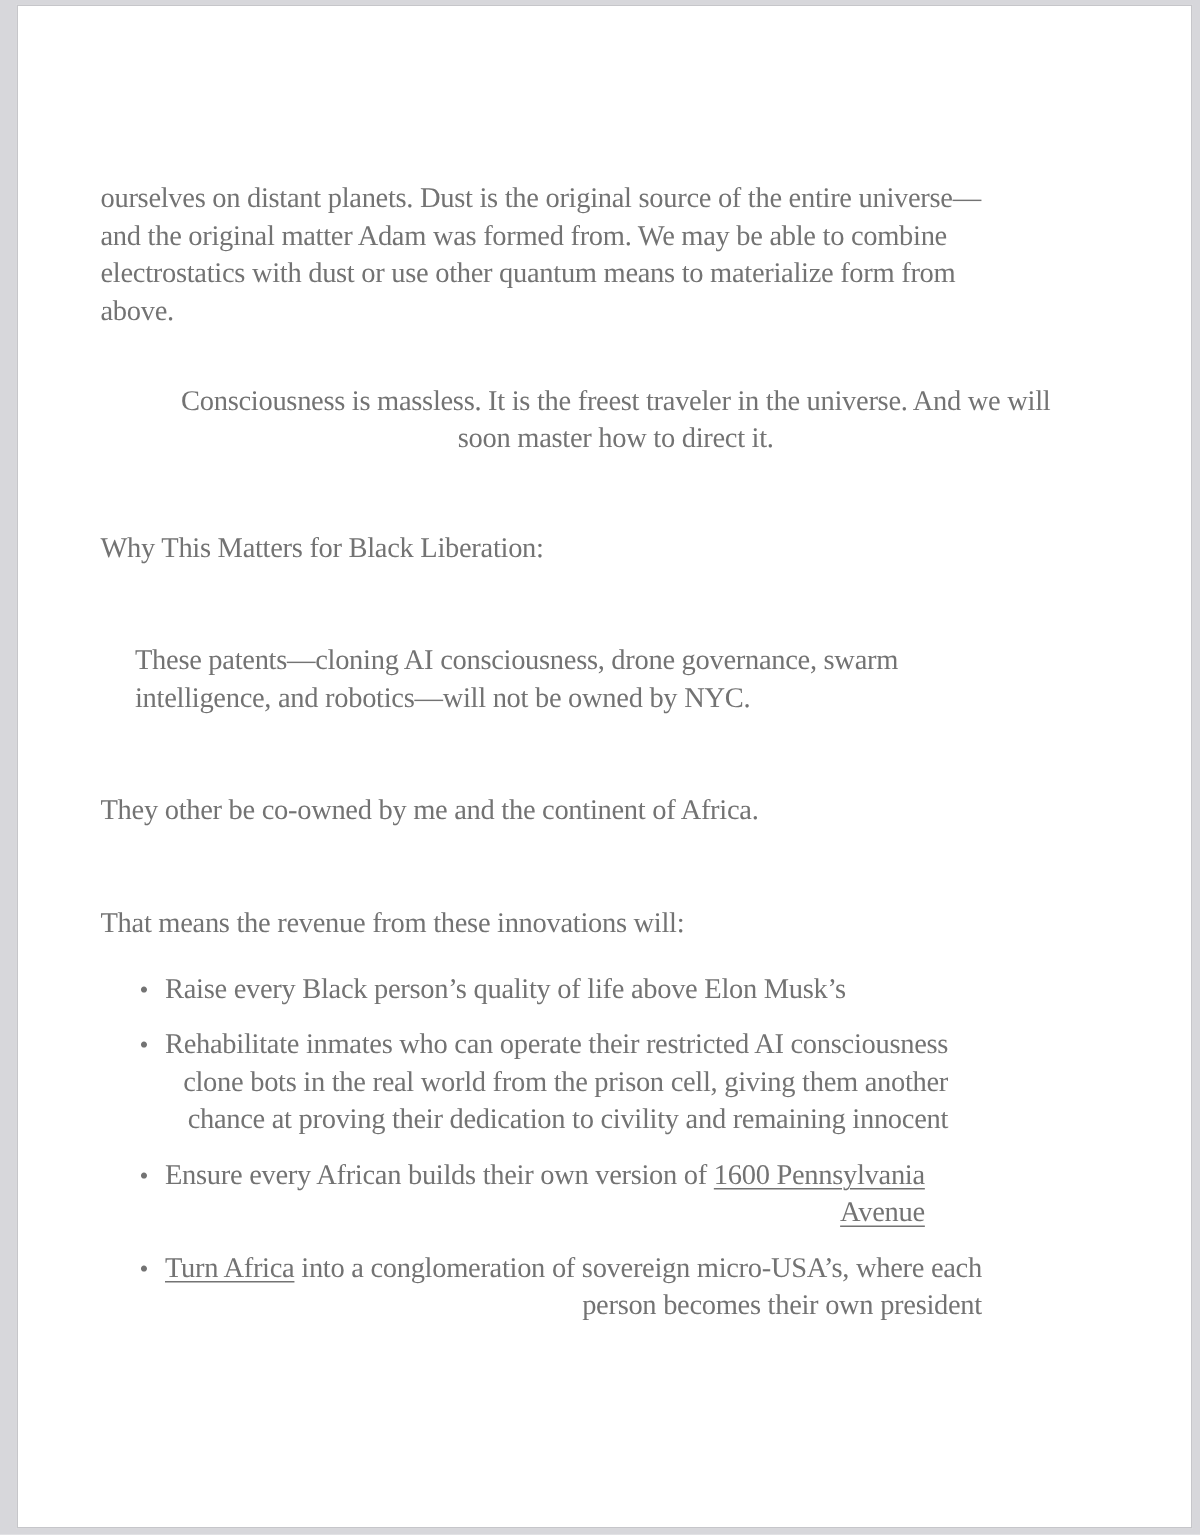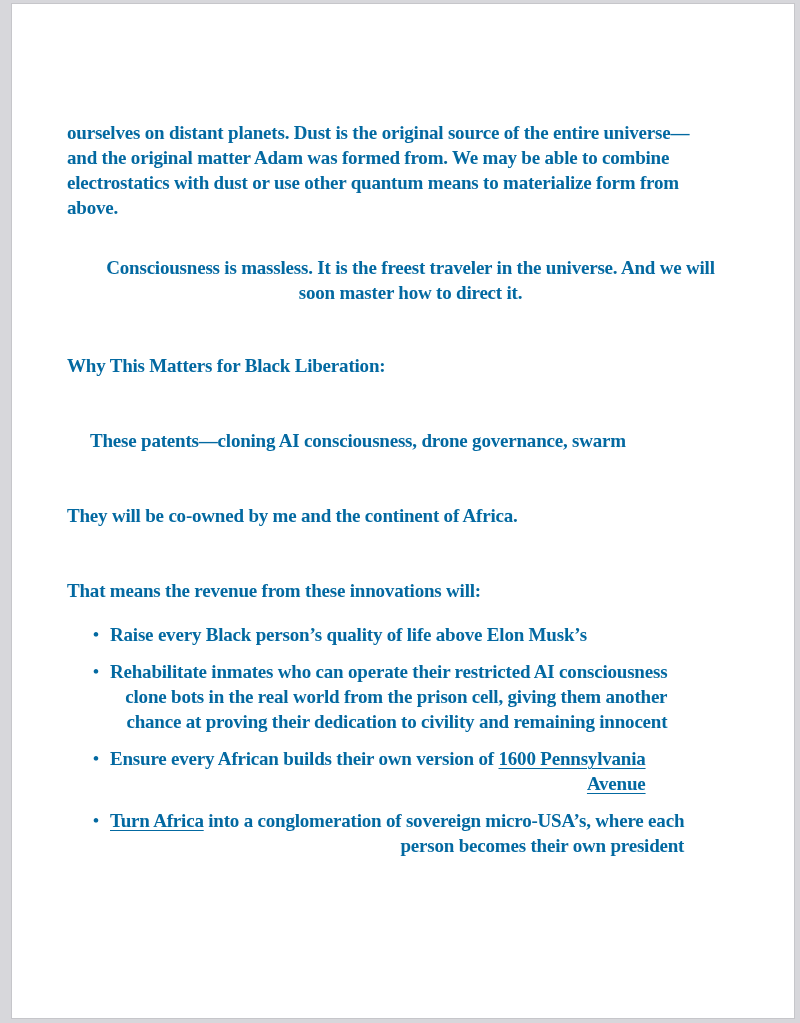--- a/index.html
+++ b/index.html
@@ -15,26 +15,25 @@
     left: 11px;
     top: 3px;
     width: 784px;
     height: 1016px;
     box-sizing: border-box;
     background: #ffffff;
     border: 1px solid #c6c6ca;
   }
   .content {
     padding: 116px 40px 0 55px;
-    color: #0369a1;
+    color: #737373;
     font-family: "Liberation Serif", "DejaVu Serif", serif;
     font-size: 19px;
     letter-spacing: -0.2px;
     line-height: 25px;
-    font-weight: bold;
   }
   .para { margin: 0; }
   .line { display: block; white-space: pre; }
   #para2   { margin-top: 35px; text-align: center; }
   #heading { margin-top: 48px; }
   #para3   { margin-top: 50px; margin-left: 23px; }
   #para4   { margin-top: 50px; }
   #para5   { margin-top: 50px; }
   .bullet-list { margin-top: 19px; }
   .bullet-item { display: flex; padding-left: 26px; }
@@ -69,24 +68,25 @@
       <span class="line">Consciousness is massless. It is the freest traveler in the universe. And we will</span>
       <span class="line">soon master how to direct it.</span>
     </div>
 
     <div class="para" id="heading">
       <span class="line">Why This Matters for Black Liberation:</span>
     </div>
 
     <div class="para" id="para3">
       <span class="line">These patents—cloning AI consciousness, drone governance, swarm</span>
+      <span class="line">intelligence, and robotics—will not be owned by NYC.</span>
     </div>
 
     <div class="para" id="para4">
-      <span class="line">They will be co-owned by me and the continent of Africa.</span>
+      <span class="line">They other be co-owned by me and the continent of Africa.</span>
     </div>
 
     <div class="para" id="para5">
       <span class="line">That means the revenue from these innovations will:</span>
     </div>
 
     <div class="bullet-list">
 
       <div class="bullet-item">
         <span class="dot">•</span>

